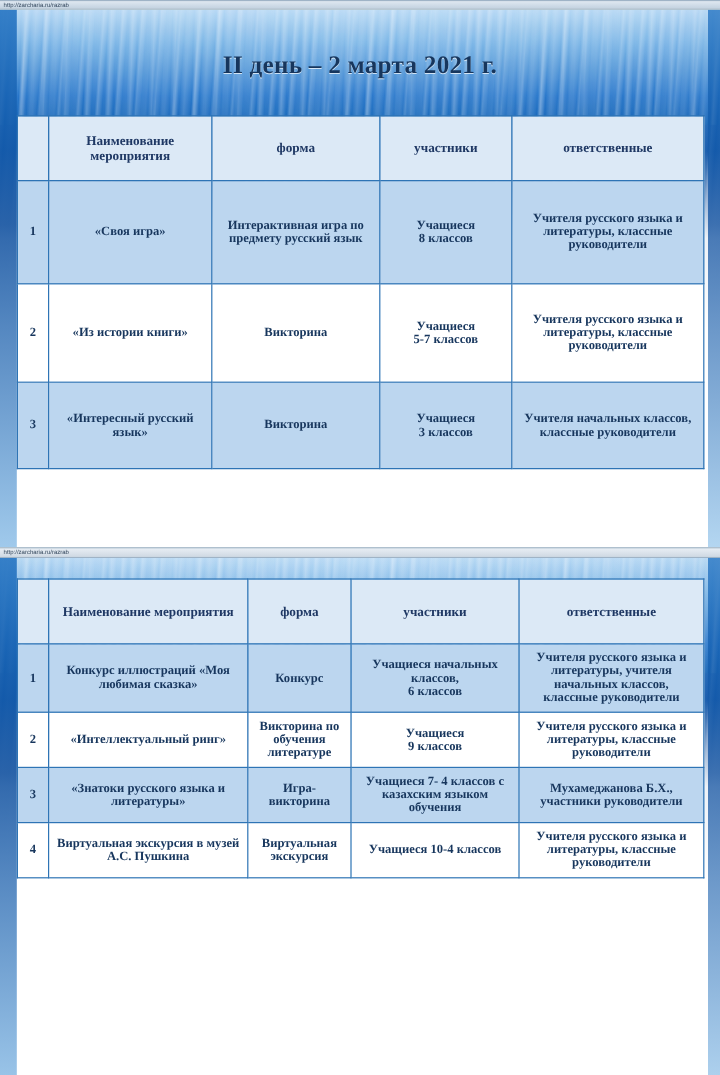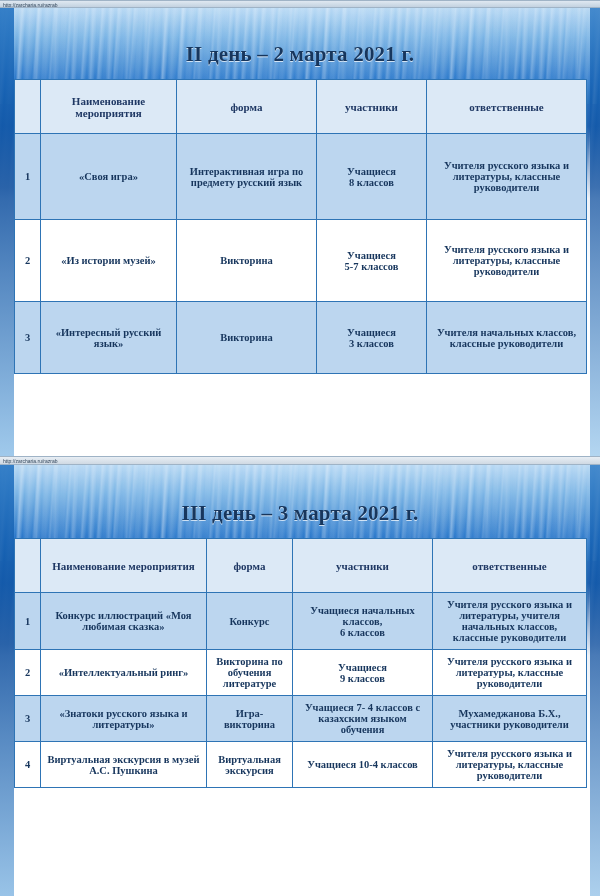--- a/index.html
+++ b/index.html
@@ -93,21 +93,21 @@
     padding-top: 34px;
     padding-bottom: 12px;
     letter-spacing: 0.2px;
     text-shadow: 0 1px 0 rgba(255,255,255,0.7);
   }
   .slide2 .slide-title { padding-top: 36px; }
 
   
   table.pt {
     width: 572px;
-    margin: 0 auto;
+    margin: 17px auto;
     border-collapse: collapse;
     table-layout: fixed;
     font-size: 10.5px;
     color: #17365d;
   }
   table.pt td, table.pt th {
     border: 1px solid #2e74b5;
     padding: 6px 5px;
     vertical-align: middle;
   }
@@ -205,21 +205,21 @@
           <tr class="odd r-h1">
             <td class="c-num">1</td>
             <td class="c-name">«Своя игра»</td>
             <td>Интерактивная игра по предмету русский язык</td>
             <td style="white-space:pre-line">Учащиеся
 8 классов</td>
             <td>Учителя русского языка и литературы, классные руководители</td>
           </tr>
           <tr class="even r-h2">
             <td class="c-num">2</td>
-            <td class="c-name">«Из истории музей»</td>
+            <td class="c-name">«Из истории книги»</td>
             <td>Викторина</td>
             <td style="white-space:pre-line">Учащиеся
 5-7 классов</td>
             <td>Учителя русского языка и литературы, классные руководители</td>
           </tr>
           <tr class="odd r-h3">
             <td class="c-num">3</td>
             <td class="c-name">«Интересный русский язык»</td>
             <td>Викторина</td>
             <td style="white-space:pre-line">Учащиеся
@@ -235,21 +235,20 @@
 
   <div class="slide slide2">
     <div class="bg"></div>
     <div class="bg-top-band"></div>
     <div class="bg-swoosh"></div>
     <div class="bg-white-bottom"></div>
     <div class="bg-left-dark"></div>
     <div class="bg-right-dark"></div>
 
     <div class="slide-inner">
-      <div class="slide-title">III день – 3 марта 2021 г.</div>
 
       <table class="pt t2">
         <colgroup>
             <col class="k1">
             <col class="k2">
             <col class="k3">
             <col class="k4">
             <col class="k5">
           </colgroup>
         <thead>

